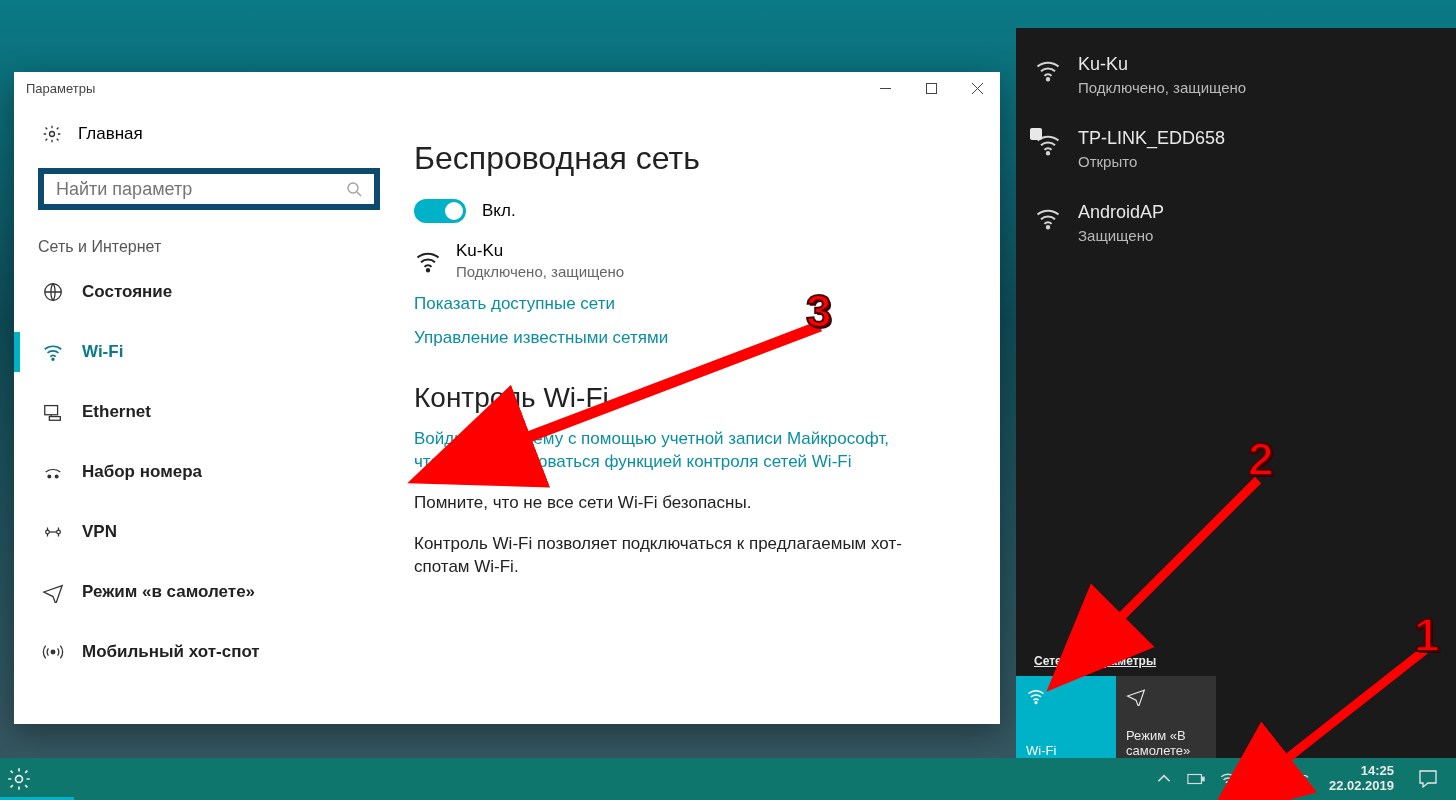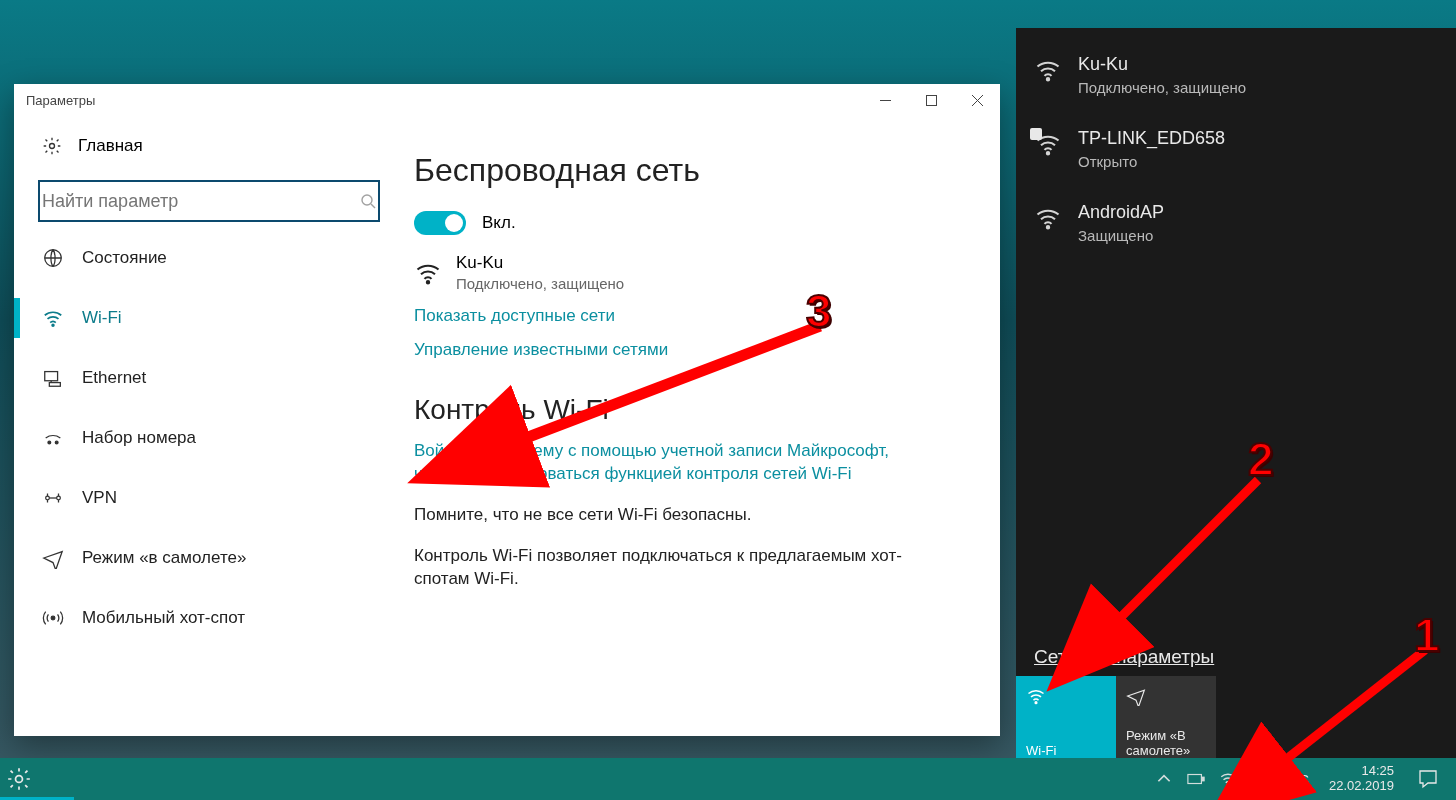--- a/index.html
+++ b/index.html
@@ -1,33 +1,33 @@
 <!DOCTYPE html>
 <html><head>
 <meta charset="utf-8">
 <style>
   * { box-sizing: border-box; margin: 0; padding: 0; font-family: "Segoe UI", Tahoma, sans-serif; }
   body { width: 1456px; height: 800px; overflow: hidden; position: relative; background: linear-gradient(180deg, #0a7a86 0%, #0f4d58 40%, #3a5862 100%); }
 
   
-  .settings-window { position: absolute; left: 14px; top: 72px; width: 986px; height: 652px; background: #fff; box-shadow: 0 10px 30px rgba(0,0,0,.35); display: flex; flex-direction: column; margin-top: 12px; }
+  .settings-window { position: absolute; left: 14px; top: 72px; width: 986px; height: 652px; background: #fff; box-shadow: 0 10px 30px rgba(0,0,0,.35); display: flex; flex-direction: column; }
   .titlebar { height: 32px; display: flex; align-items: center; padding: 0 0 0 12px; font-size: 13px; color: #444; }
   .titlebar .spacer { flex: 1; }
   .win-btn { width: 46px; height: 32px; display: flex; align-items: center; justify-content: center; }
   .win-btn svg { width: 11px; height: 11px; stroke: #444; fill: none; stroke-width: 1; }
 
   .window-body { flex: 1; display: flex; overflow: hidden; }
   .sidebar { width: 390px; padding: 12px 0 0 0; }
   .home-row { display: flex; align-items: center; gap: 16px; padding: 8px 0 8px 28px; font-size: 17px; }
   .home-row .gear { width: 20px; height: 20px; }
-  .search-wrap { margin: 16px 24px 6px 24px; height: 42px; border: 2px solid #0c4a6e; display: flex; align-items: center; padding: 0 2px; }
+  .search-wrap { margin: 16px 24px 6px 24px; height: 42px; border: 6px solid #0c4a6e; display: flex; align-items: center; padding: 0 12px; }
   .search-wrap input { flex: 1; border: none; outline: none; font-size: 18px; color: #333; background: transparent; }
   .search-wrap .mag { width: 16px; height: 16px; opacity: .55; }
   .category { padding: 22px 0 6px 24px; font-size: 16px; color: #555; }
-  .nav-item { display: flex; align-items: center; gap: 18px; padding: 0 0 0 28px; height: 60px; font-size: 17px; color: #222; }
+  .nav-item { display: flex; align-items: center; gap: 18px; padding: 0 0 0 28px; height: 60px; font-size: 17px; color: #222; font-weight: bold; }
   .nav-item .icn { width: 22px; height: 22px; display: flex; align-items: center; justify-content: center; }
   .nav-item.active { color: #0b7b8a; position: relative; }
   .nav-item.active::before { content: ""; position: absolute; left: 0; top: 10px; bottom: 10px; width: 6px; background: #00b2c7; }
 
   .content { flex: 1; padding: 30px 26px 14px 10px; overflow: hidden; }
   h1 { font-weight: 300; font-size: 32px; color: #222; margin-top: 6px; }
   .toggle-row { display: flex; align-items: center; gap: 16px; margin: 22px 0 18px 0; }
   .toggle { width: 52px; height: 24px; border-radius: 14px; background: #00b2c7; position: relative; }
   .toggle::after { content: ""; position: absolute; right: 3px; top: 3px; width: 18px; height: 18px; border-radius: 50%; background: #fff; }
   .ssid-row { display: flex; align-items: center; gap: 14px; margin-top: 6px; }
@@ -39,35 +39,35 @@
   .body-text { font-size: 17px; color: #222; margin-top: 18px; line-height: 1.35; max-width: 520px; }
 
   
   .flyout { position: absolute; right: 0; top: 28px; width: 440px; height: 740px; background: #1a1a1a; color: #e9e9e9; padding: 10px 0 0 0; display: flex; flex-direction: column; }
   .net-item { display: flex; gap: 16px; padding: 16px 18px; }
   .net-item .wifi-ic { width: 28px; height: 28px; flex-shrink: 0; opacity: .9; margin-top: 2px; position: relative; }
   .net-item .shield { position: absolute; left: -4px; top: -2px; width: 12px; height: 12px; background: #fff; border-radius: 2px; }
   .net-name { font-size: 18px; }
   .net-sub { font-size: 15px; color: #b9b9b9; margin-top: 4px; }
   .flyout-spacer { flex: 1; }
-  .net-settings { padding: 10px 18px 8px 18px; font-size: 19px; text-decoration: underline; }
+  .net-settings { padding: 10px 18px 8px 18px; font-size: 12px; text-decoration: underline; font-weight: bold; }
   .tiles { display: flex; }
   .tile { width: 100px; height: 92px; background: #333; color: #e9e9e9; font-size: 13px; padding: 10px; display: flex; flex-direction: column; justify-content: space-between; }
   .tile.active { background: #00b2c7; color: #fff; }
   .tile .tic { width: 20px; height: 20px; }
 
   
   .taskbar { position: absolute; left: 0; right: 0; bottom: 0; height: 42px; background: #0f766e; color: #e9e9e9; display: flex; align-items: center; font-size: 13px; }
   .taskbar .left { display:flex; align-items:center; }
   .taskbar .gear-tb { width: 26px; height: 26px; margin-left: 6px; }
   .taskbar .hl { width: 74px; height: 3px; background: #00b2c7; position: absolute; left: 0; bottom: 0; }
   .taskbar .spacer { flex: 1; }
   .tray { display: flex; align-items: center; gap: 14px; padding: 0 10px; }
   .tray .tic { width: 18px; height: 18px; opacity: .9; }
-  .clock { text-align: right; font-size: 13px; line-height: 1.15; margin-left: 6px; }
+  .clock { text-align: right; font-size: 13px; line-height: 1.15; margin-left: 6px; font-weight: bold; }
   .notif { width: 20px; height: 20px; margin: 0 8px 0 10px; }
 
   
   .ann { position: absolute; pointer-events: none; font-family: Arial, sans-serif; }
   .ann-num { font-size: 46px; font-weight: 900; color: #ff0000; -webkit-text-stroke: 2px #4a0000; text-shadow: 2px 2px 0 #3b0000; }
   .arrow-svg { position:absolute; overflow: visible; }
 
   svg { display: block; }
 </style>
 </head>
@@ -104,20 +104,21 @@
           </svg>
         <span>Главная</span>
       </div>
       <div class="search-wrap">
         <input placeholder="Найти параметр" style="">
         <svg class="mag" viewBox="0 0 16 16" fill="none" stroke="#555" stroke-width="1.4">
             <circle cx="7" cy="7" r="5"></circle>
             <line x1="11" y1="11" x2="15" y2="15"></line>
           </svg>
       </div>
+      <div class="category">Сеть и Интернет</div>
 
       <div class="nav-item">
         <span class="icn">
             <svg viewBox="0 0 24 24" fill="none" stroke="#333" stroke-width="1.4">
               <circle cx="12" cy="12" r="9"></circle>
               <path d="M3 12h18M12 3c3 3 3 15 0 18M12 3c-3 3-3 15 0 18"></path>
             </svg>
           </span>
         <span>Состояние</span>
       </div>

